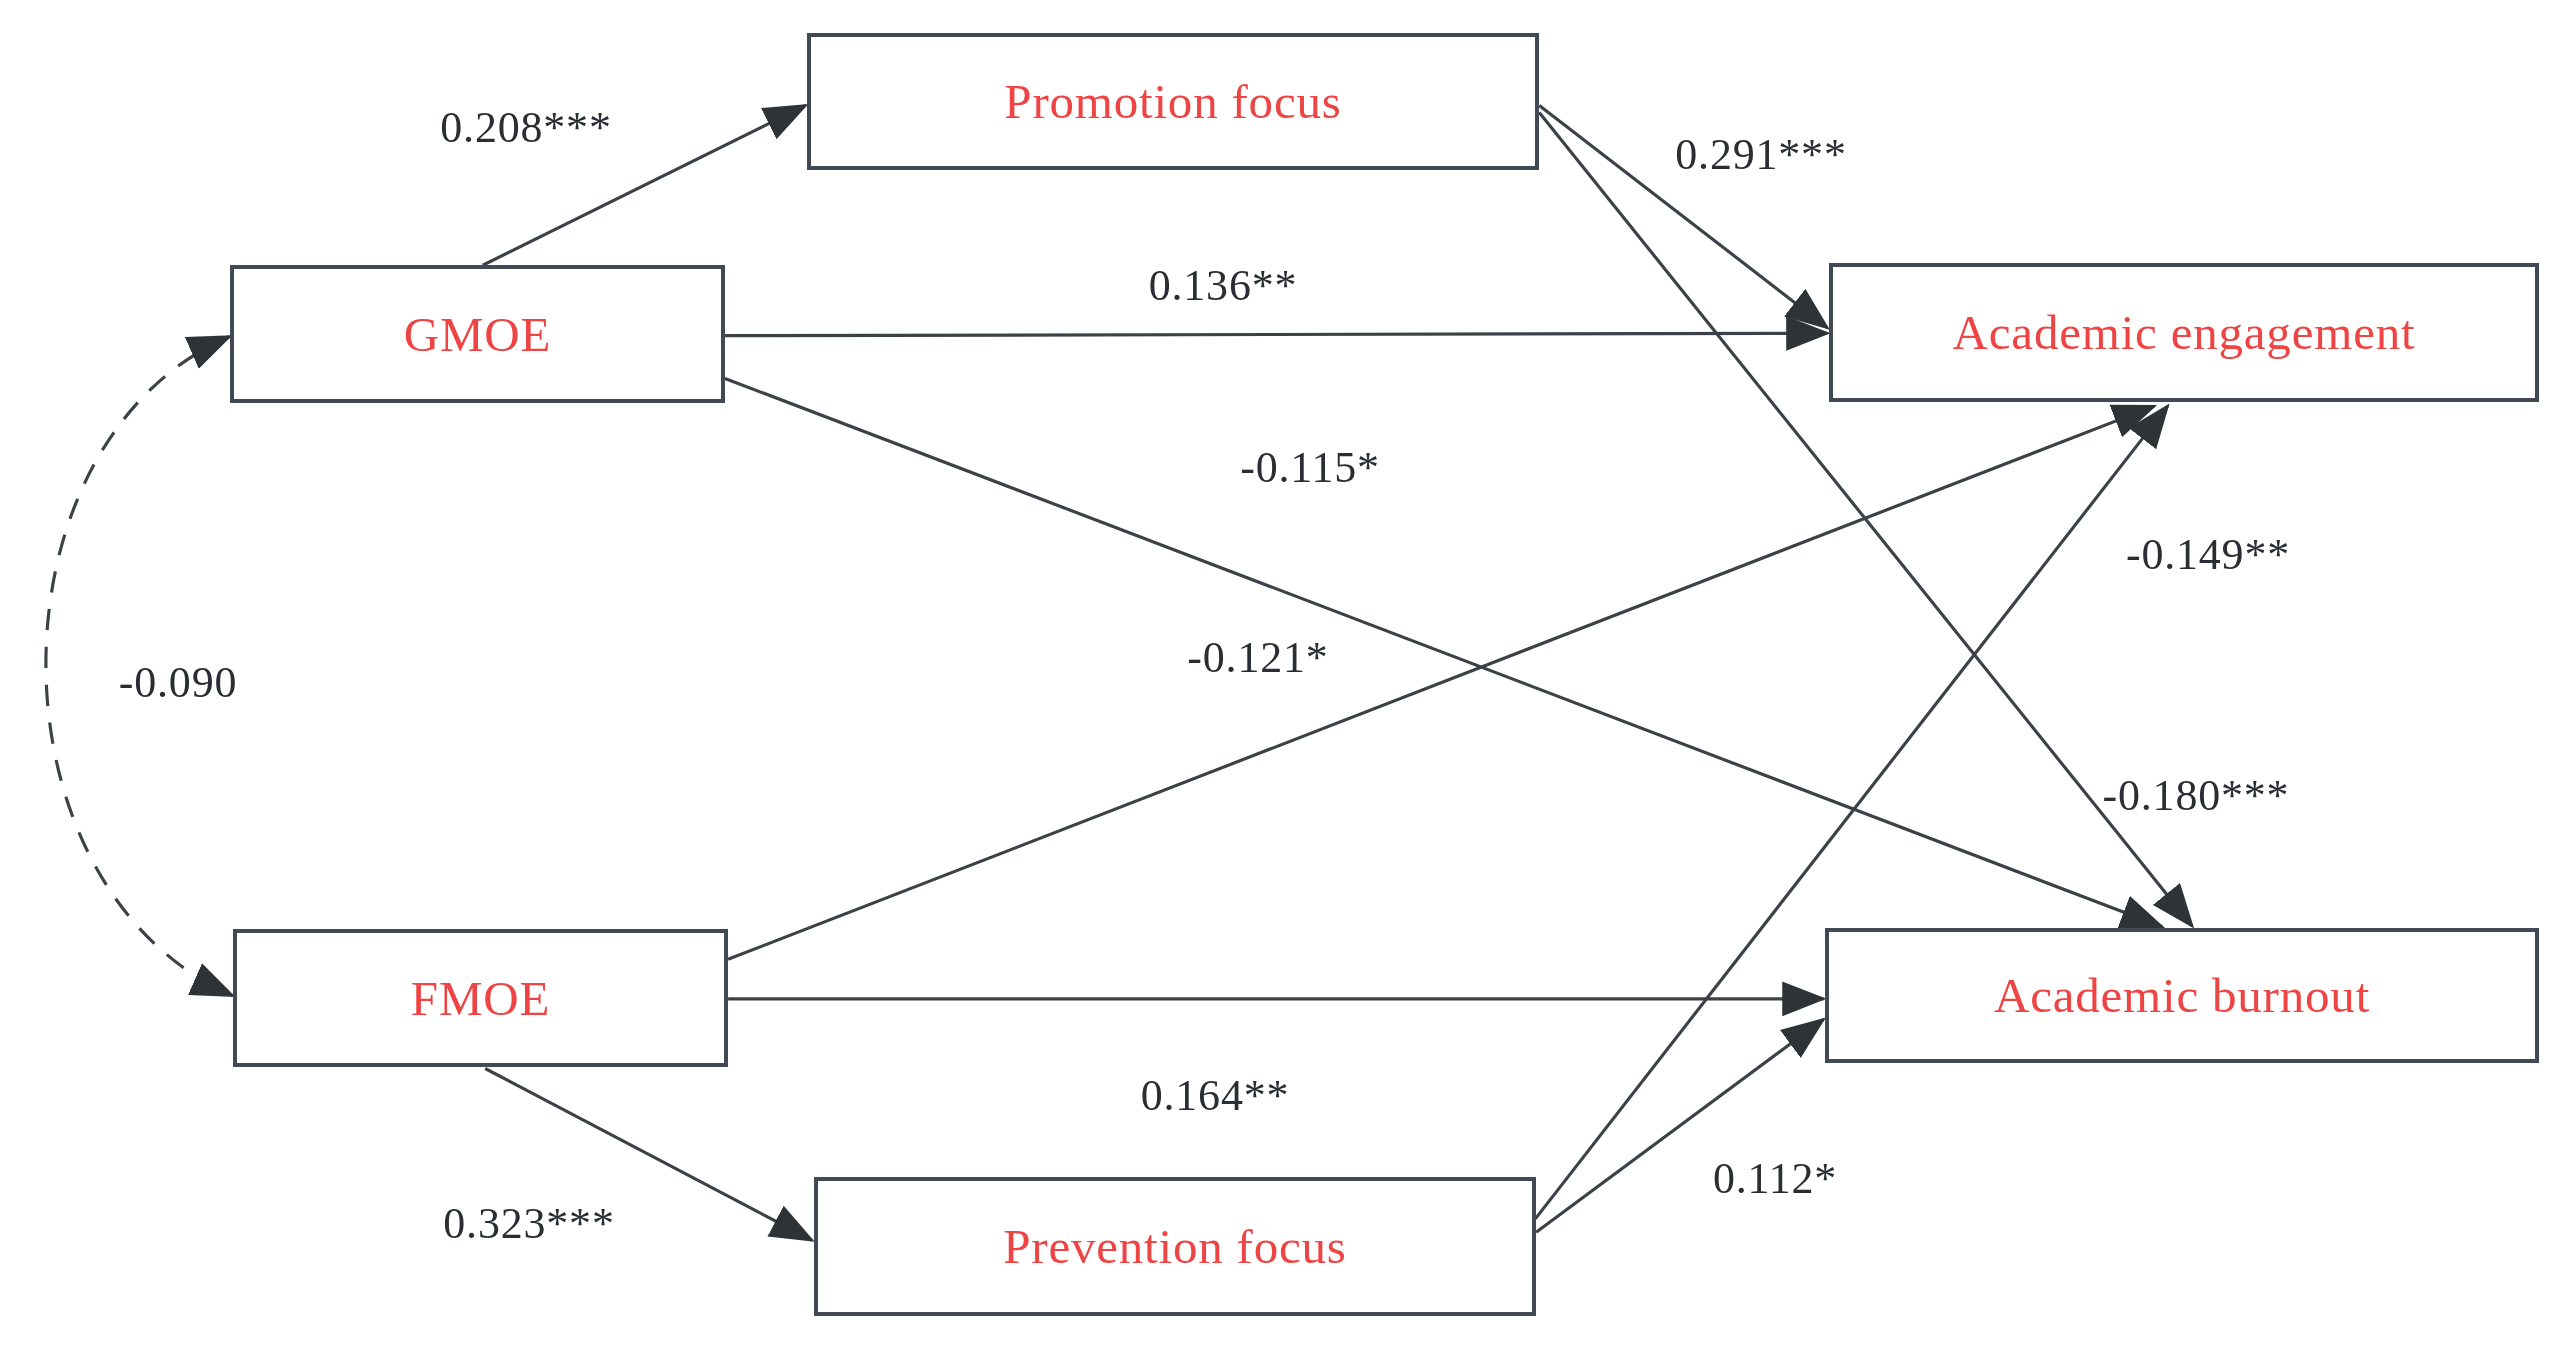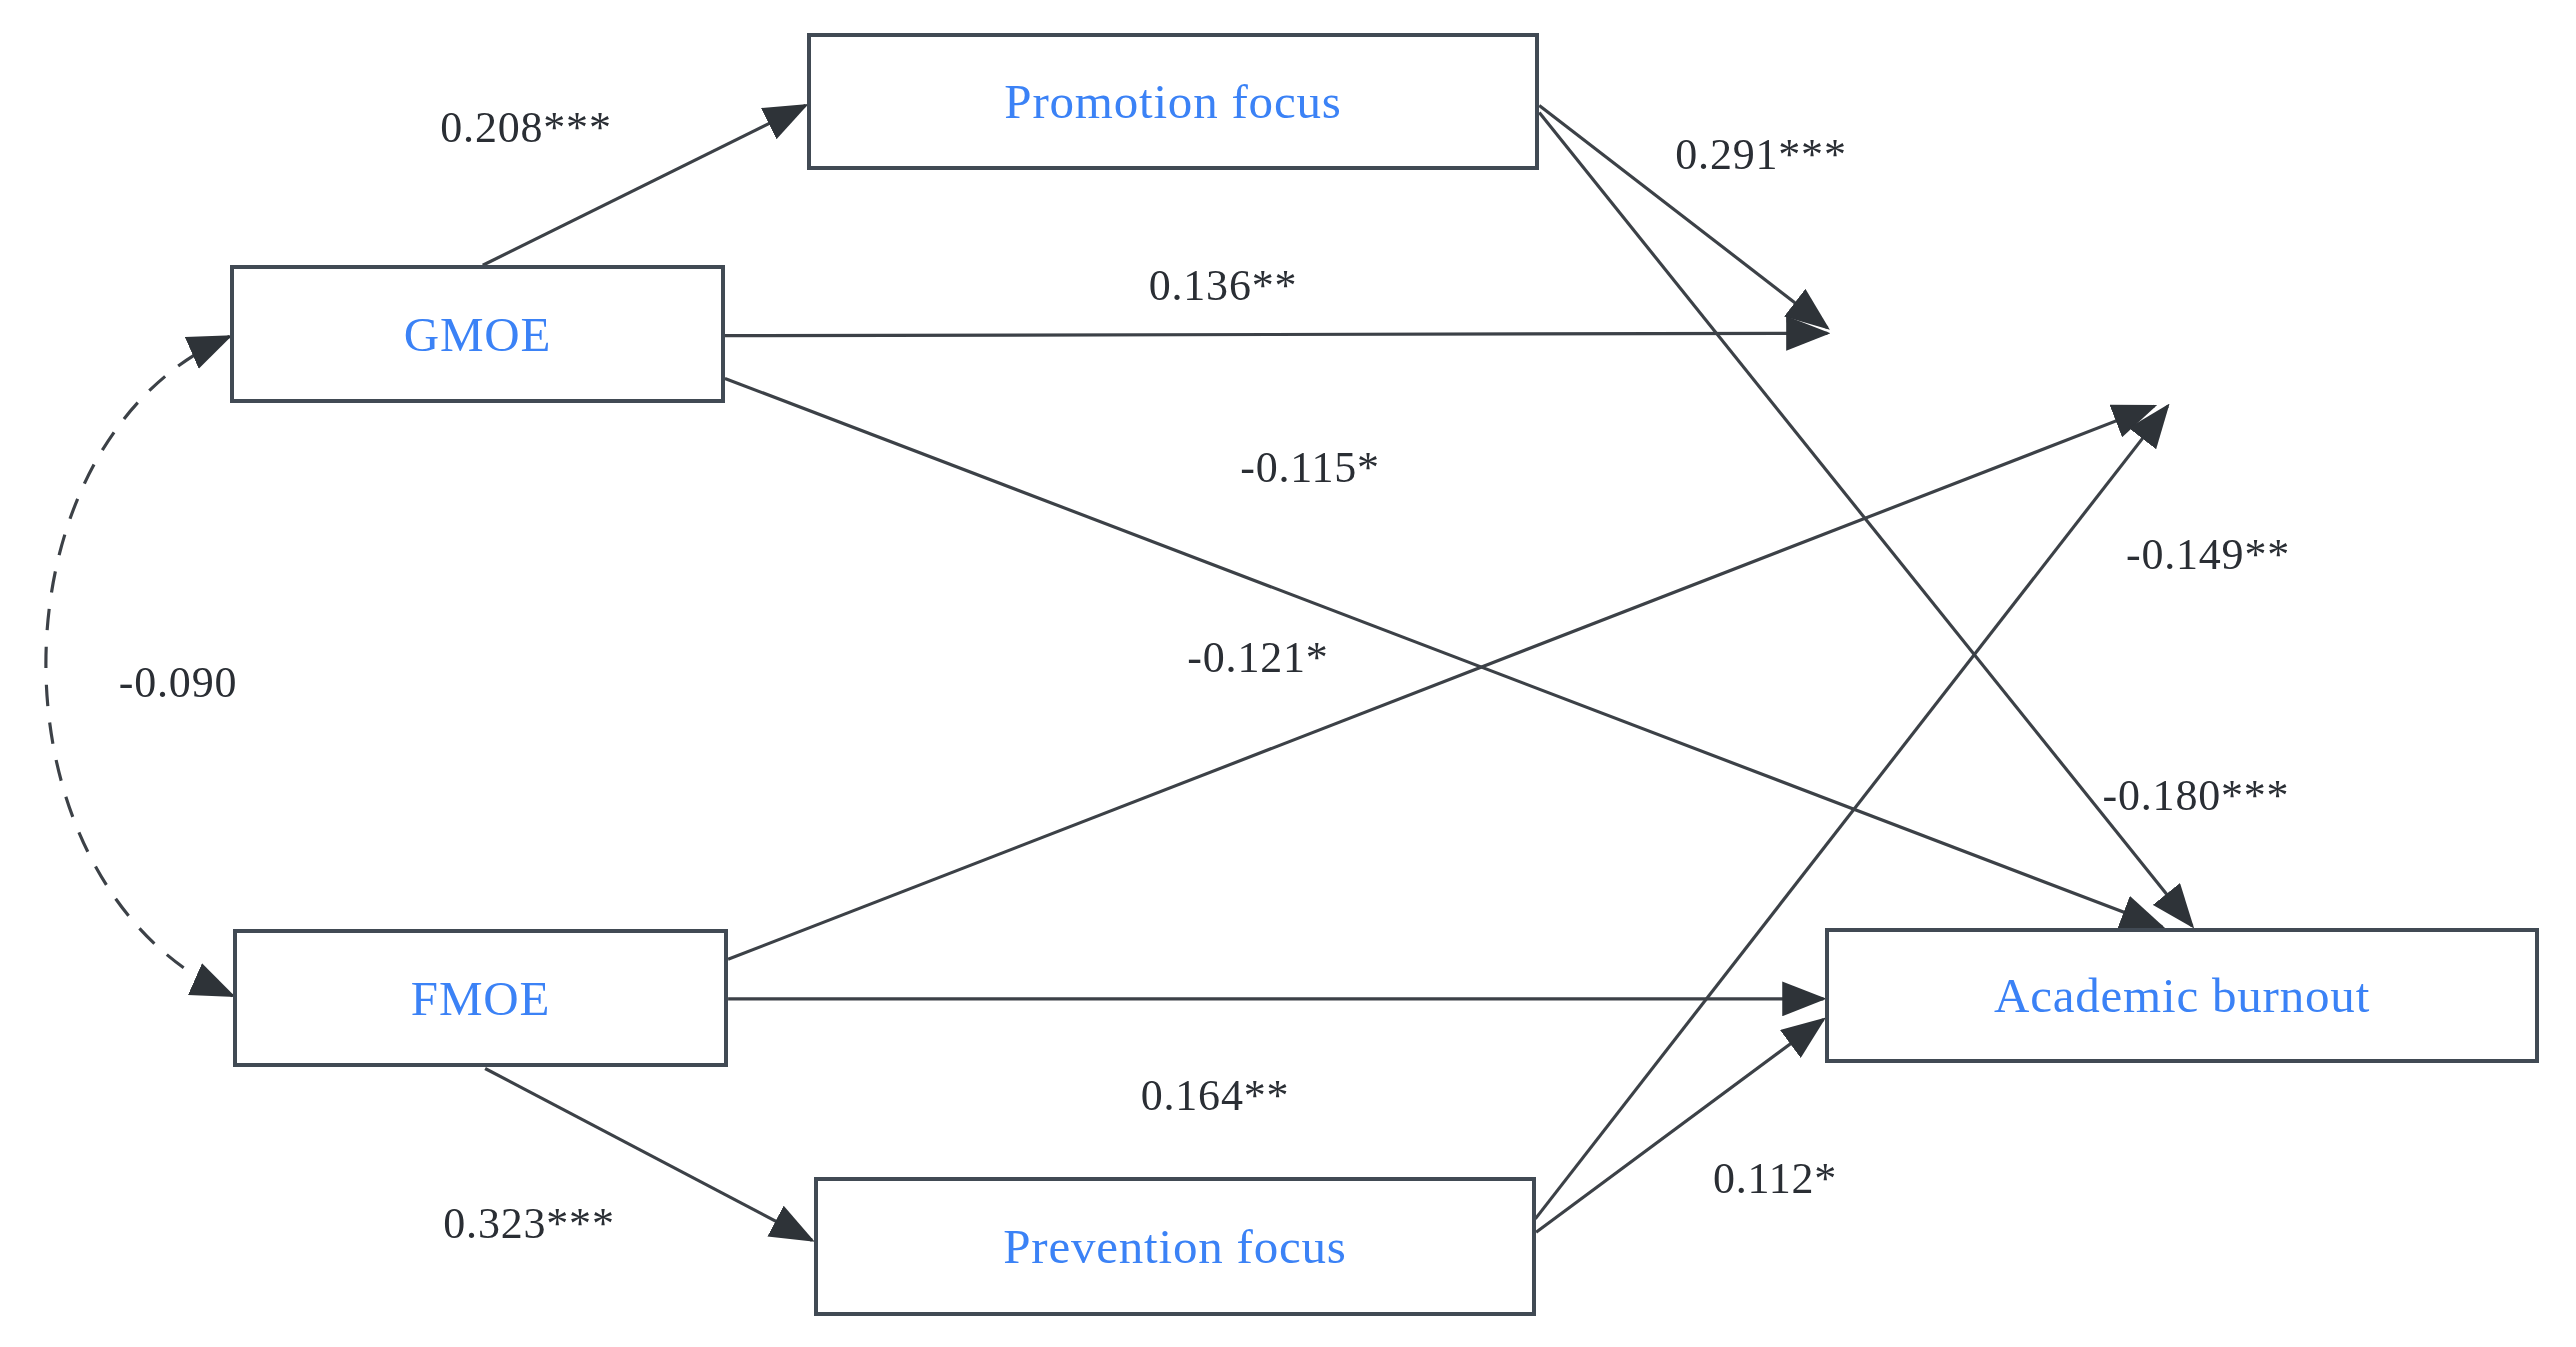--- a/index.html
+++ b/index.html
@@ -24,21 +24,21 @@
   }
   .node {
     position: absolute;
     box-sizing: border-box;
     border: 4px solid #414a54;
     background: #ffffff;
     display: flex;
     align-items: center;
     justify-content: center;
     font-size: 49px;
-    color: #3b82f6;
+    color: #ef4444;
     letter-spacing: 0.8px;
     white-space: nowrap;
   }
   .edge-label {
     position: absolute;
     transform: translate(-50%, -50%);
     font-size: 44px;
     color: #2a2e34;
     white-space: nowrap;
     letter-spacing: 0.8px;
@@ -98,20 +98,23 @@
   </div>
   <div class="node node-fmoe">
     <span>FMOE</span>
   </div>
   <div class="node node-promotion">
     <span>Promotion focus</span>
   </div>
   <div class="node node-prevention">
     <span>Prevention focus</span>
   </div>
+  <div class="node node-engagement">
+    <span>Academic engagement</span>
+  </div>
   <div class="node node-burnout">
     <span>Academic burnout</span>
   </div>
 
   <div class="edge-label lbl-0">0.208***</div>
   <div class="edge-label lbl-1">0.291***</div>
   <div class="edge-label lbl-2">0.136**</div>
   <div class="edge-label lbl-3">-0.115*</div>
   <div class="edge-label lbl-4">-0.121*</div>
   <div class="edge-label lbl-5">-0.149**</div>

